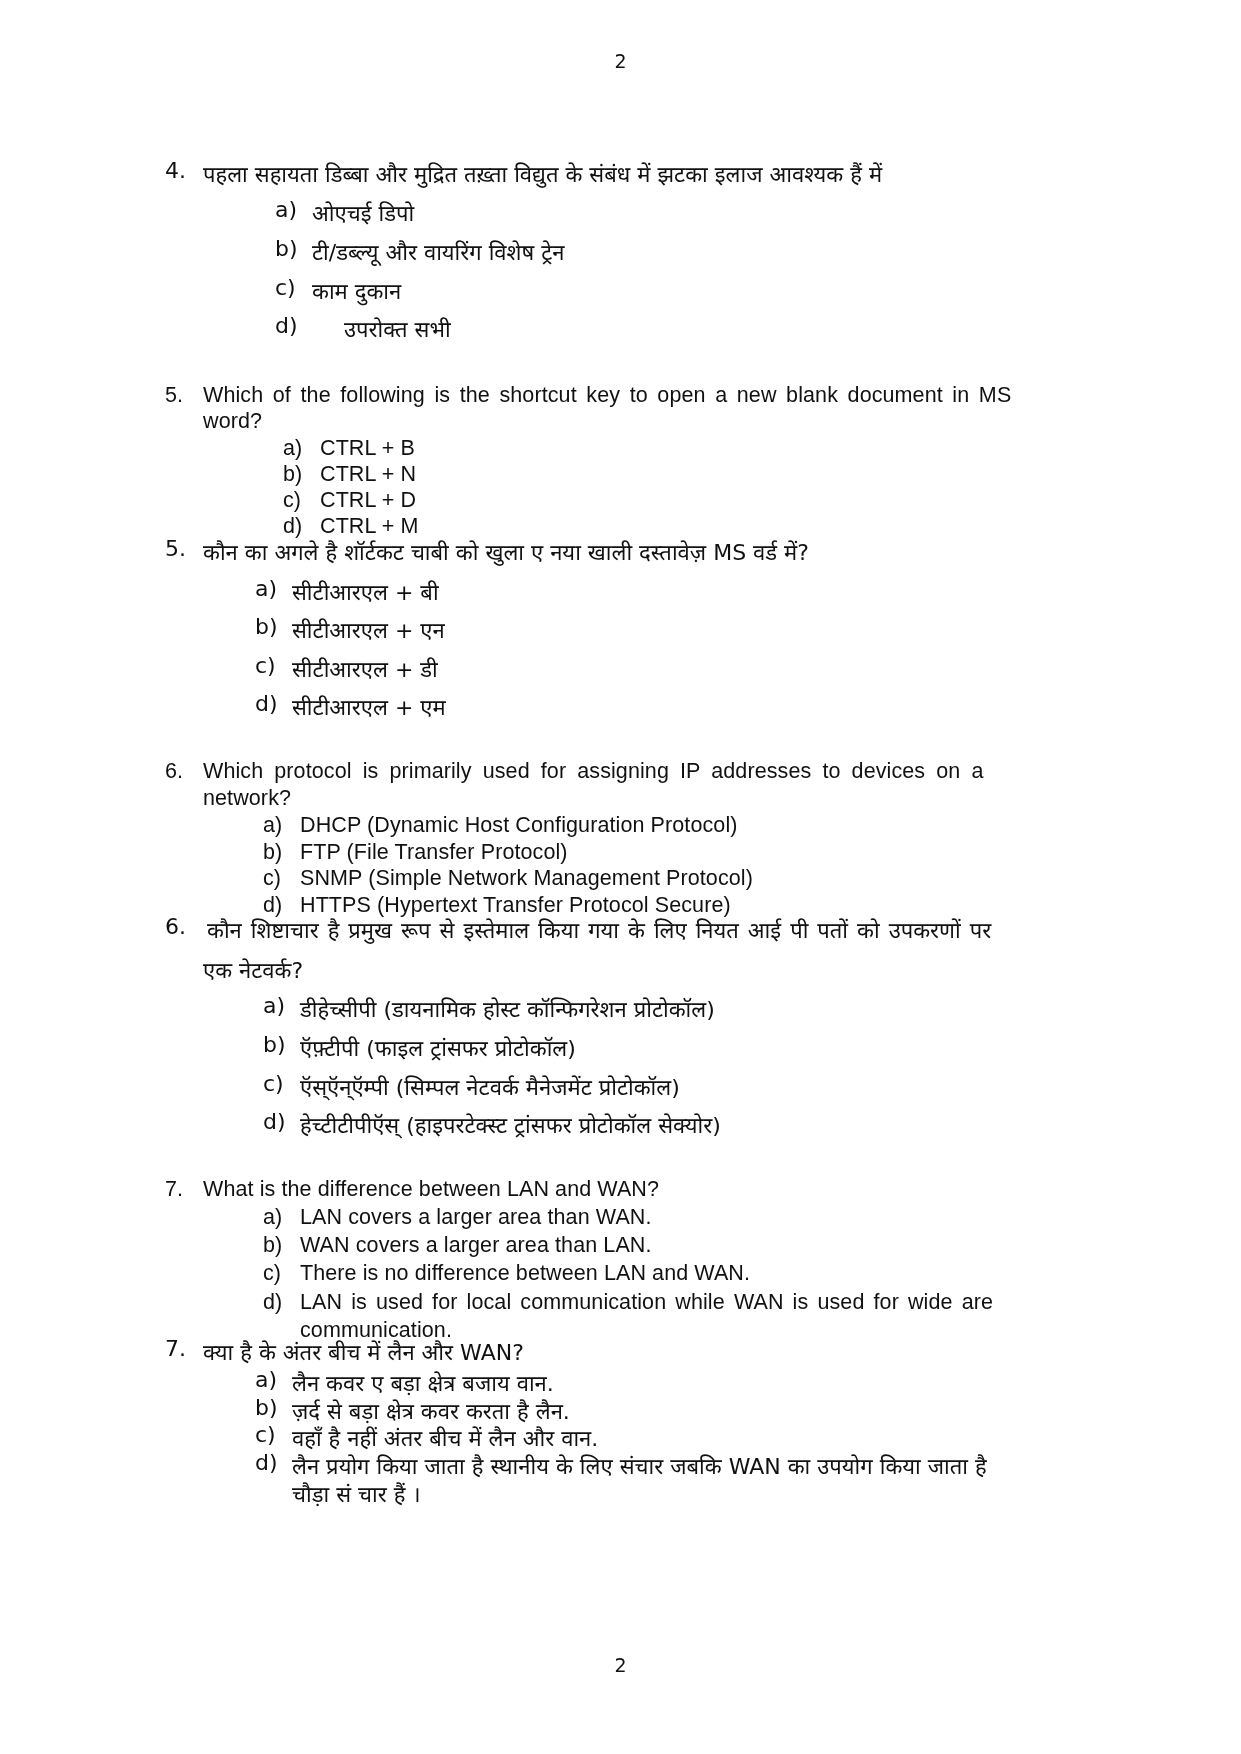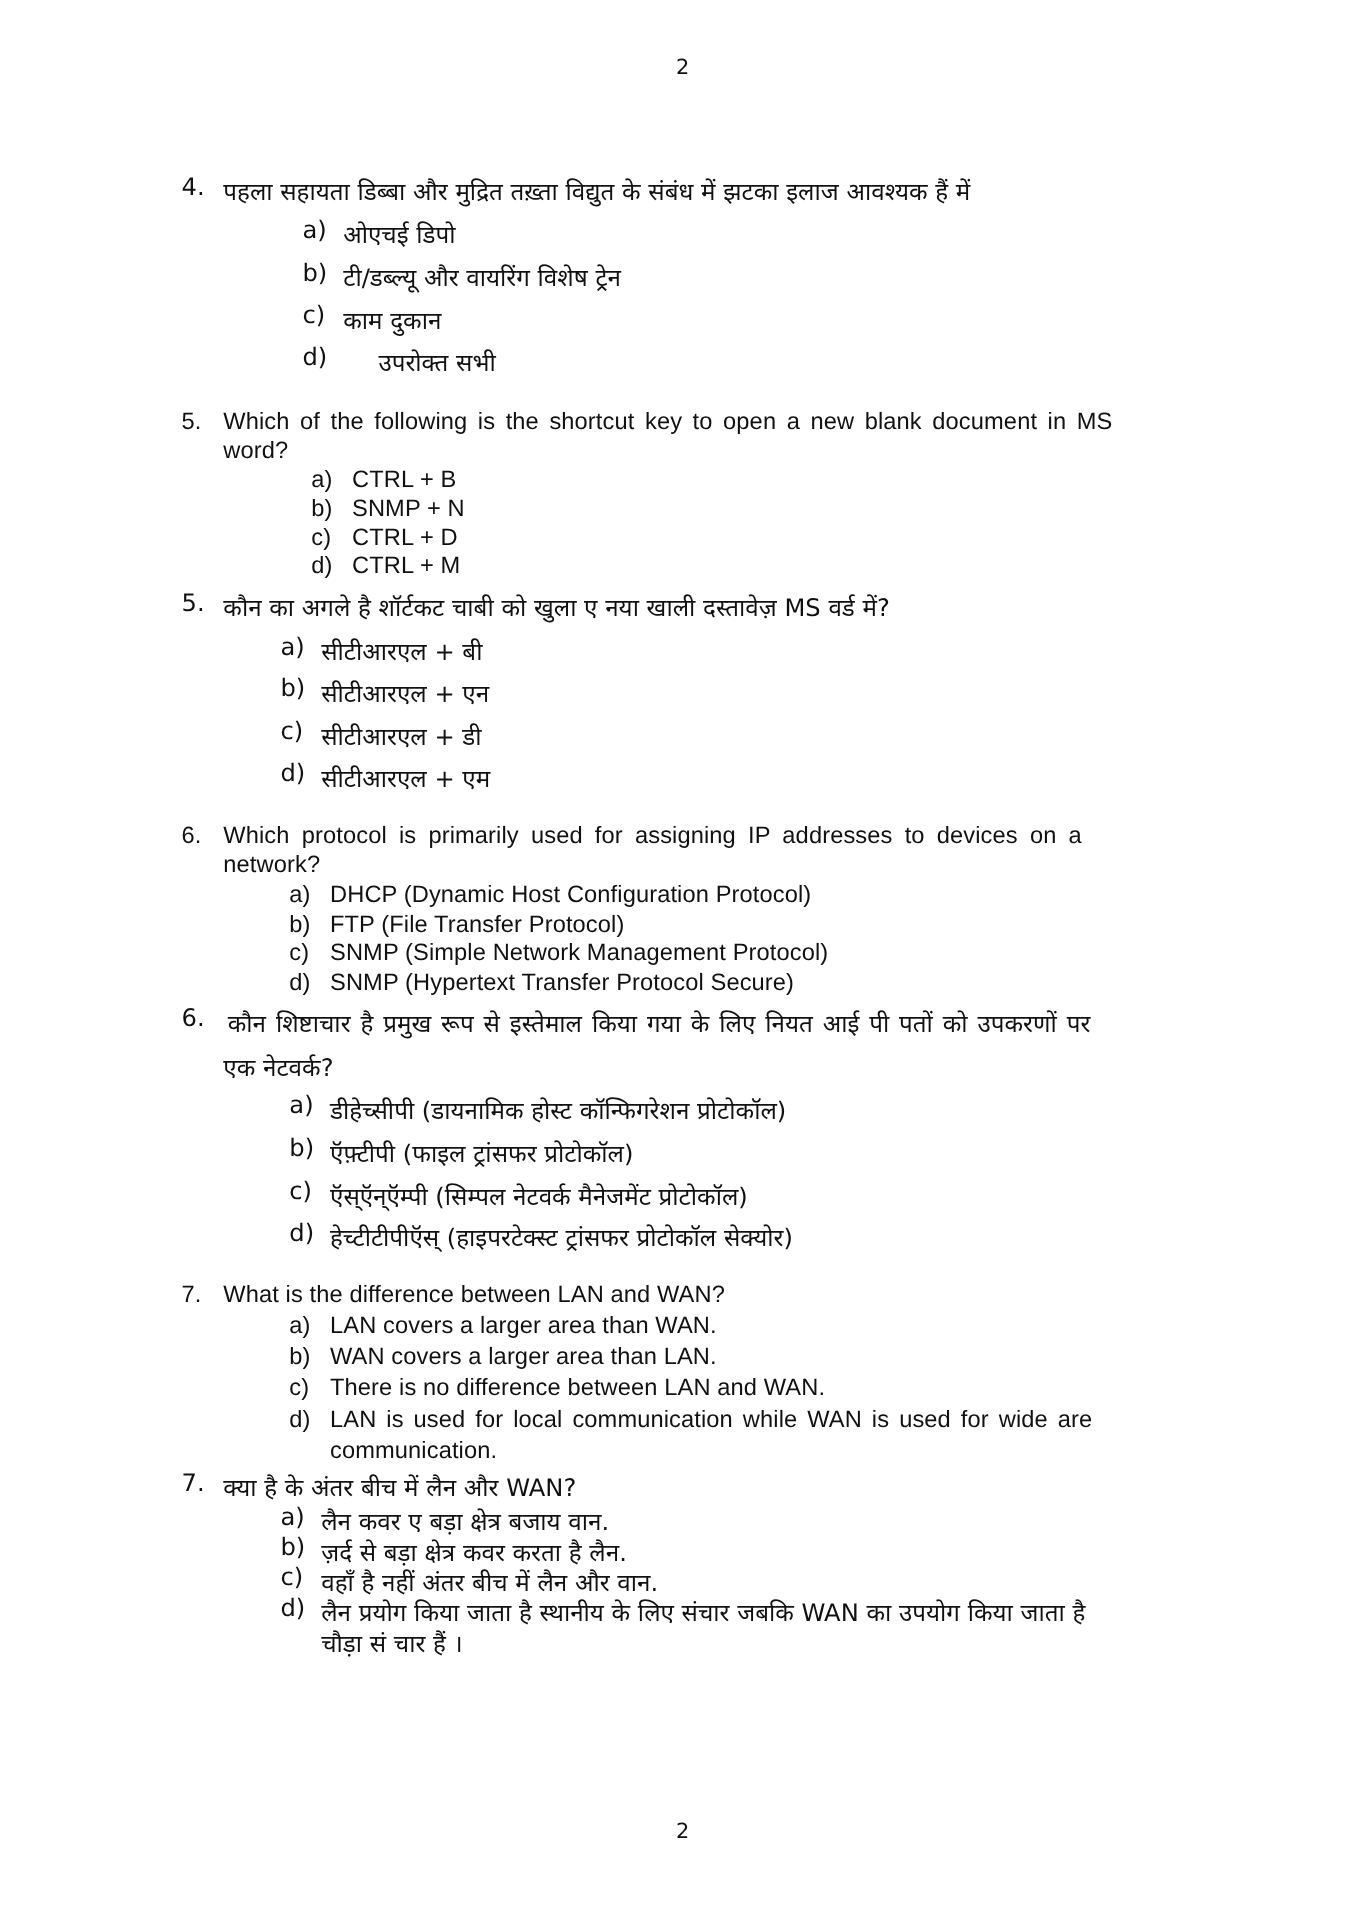--- a/index.html
+++ b/index.html
@@ -1,20 +1,20 @@
 <!DOCTYPE html>
 <html><head>
 <meta charset="utf-8">
 <style>
   html, body { margin: 0; padding: 0; background: #ffffff; }
   body { width: 1241px; height: 1754px; position: relative; overflow: hidden; color: #111; }
   .page-num { position: absolute; left: 0; width: 1241px; text-align: center;
     font-family: "DejaVu Sans", sans-serif; font-size: 19px; }
   .line { position: absolute; white-space: nowrap; font-family: "Liberation Sans", "DejaVu Sans", sans-serif; }
-  .en { font-size: 21.5px; letter-spacing: 0.1px; }
+  .en { font-size: 21.5px; letter-spacing: 0.1px; margin-top: 12px; }
   .hi { font-size: 22px; font-family: "DejaVu Sans", "Liberation Sans", sans-serif; }
   .num { position: absolute; }
   .lbl { position: absolute; }
   .txt { position: absolute; }
 </style>
 </head>
 <body>
 
 <div class="page-num" style="top:50px;">2</div>
 
@@ -46,21 +46,21 @@
     <span class="num">5.</span>
     <span class="txt" style="left:38px;word-spacing:3.5px;">Which of the following is the shortcut key to open a new blank document in MS</span>
   </div>
   <div class="line en" style="top:397px;left:203px;">word?</div>
   <div class="line en" style="top:424px;left:283px;">
     <span class="lbl">a)</span>
     <span class="txt" style="left:37px;">CTRL + B</span>
   </div>
   <div class="line en" style="top:450px;left:283px;">
     <span class="lbl">b)</span>
-    <span class="txt" style="left:37px;">SNMP + N</span>
+    <span class="txt" style="left:37px;">CTRL + N</span>
   </div>
   <div class="line en" style="top:476px;left:283px;">
     <span class="lbl">c)</span>
     <span class="txt" style="left:37px;">CTRL + D</span>
   </div>
   <div class="line en" style="top:502px;left:283px;">
     <span class="lbl">d)</span>
     <span class="txt" style="left:37px;">CTRL + M</span>
   </div>
 </div>
@@ -101,21 +101,21 @@
   <div class="line en" style="top:828px;left:263px;">
     <span class="lbl">b)</span>
     <span class="txt" style="left:37px;">FTP (File Transfer Protocol)</span>
   </div>
   <div class="line en" style="top:854px;left:263px;">
     <span class="lbl">c)</span>
     <span class="txt" style="left:37px;">SNMP (Simple Network Management Protocol)</span>
   </div>
   <div class="line en" style="top:881px;left:263px;">
     <span class="lbl">d)</span>
-    <span class="txt" style="left:37px;">SNMP (Hypertext Transfer Protocol Secure)</span>
+    <span class="txt" style="left:37px;">HTTPS (Hypertext Transfer Protocol Secure)</span>
   </div>
 </div>
 
 <div>
   <div class="line hi" style="top:914px;left:165px;">
     <span class="num">6.</span>
     <span class="txt" style="left:42px;word-spacing:2px;">कौन शिष्टाचार है प्रमुख रूप से इस्तेमाल किया गया के लिए नियत आई पी पतों को उपकरणों पर</span>
   </div>
   <div class="line hi" style="top:954px;left:203px;">एक नेटवर्क?</div>
   <div class="line hi" style="top:993px;left:263px;">

